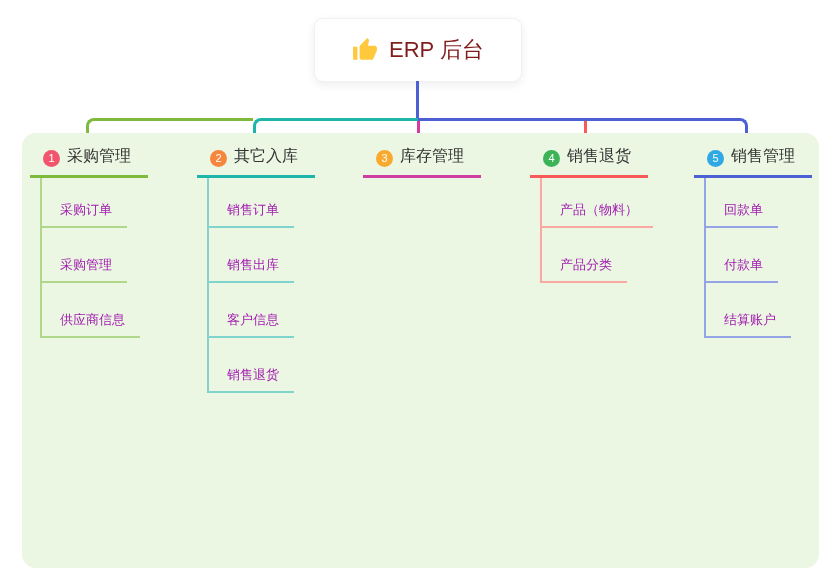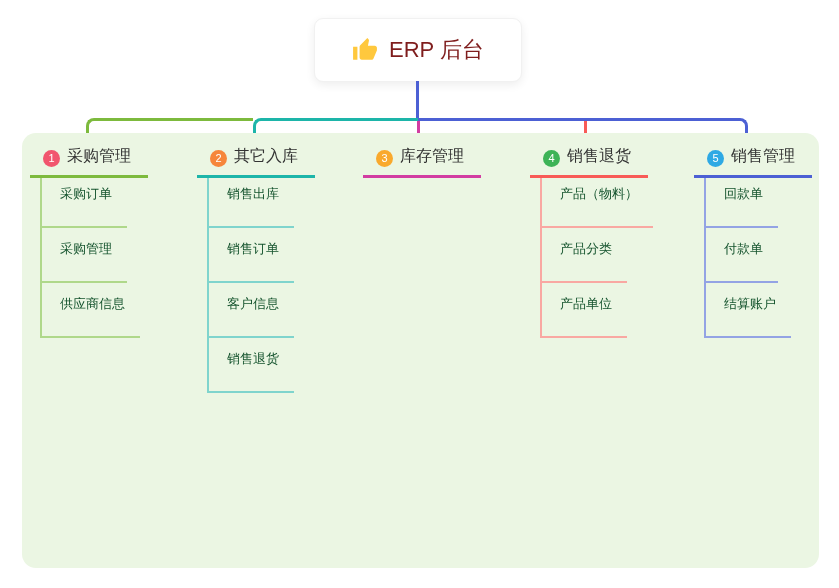--- a/index.html
+++ b/index.html
@@ -48,23 +48,23 @@
     width:17px;height:17px;border-radius:50%;background:var(--badge);
     color:#fff;font-size:11px;line-height:17px;text-align:center;flex:0 0 17px;
   }
   .branch-items{
     margin:0 0 0 10px;padding:0;list-style:none;
     border-left:2px solid var(--lc);
   }
   .branch-items li{
     height:55px;box-sizing:border-box;width:fit-content;
     display:flex;align-items:flex-end;
-    padding:0 15px 23px 18px;
+    padding:0 15px 7px 18px;
     border-bottom:2px solid var(--lc);
-    font-size:13px;color:#14532d;white-space:nowrap;
+    font-size:13px;color:#a21caf;white-space:nowrap;
   }
   .branch-items li:first-child{height:50px;}
 </style>
 </head>
 <body>
 
 <div class="canvas">
 
   <div class="root-card">
     <svg width="26" height="26" viewBox="0 0 24 24" aria-hidden="true">
@@ -91,41 +91,40 @@
           <li>采购管理</li>
           <li>供应商信息</li>
         </ul>
   </div>
       <div class="branch b2" style="--c: #1DB5A9; --lc: #7FD4CD; --badge: #F6863B;">
     <div class="branch-head">
       <span class="badge">2</span>
       <span>其它入库</span>
     </div>
     <ul class="branch-items">
+          <li>销售订单</li>
           <li>销售出库</li>
-          <li>销售订单</li>
           <li>客户信息</li>
           <li>销售退货</li>
         </ul>
   </div>
       <div class="branch b3" style="--c: #D23DA2; --lc: #EE8FC5; --badge: #F9A92D;">
     <div class="branch-head">
       <span class="badge">3</span>
       <span>库存管理</span>
     </div>
   </div>
       <div class="branch b4" style="--c: #F85B57; --lc: #F9A8A2; --badge: #3DB357;">
     <div class="branch-head">
       <span class="badge">4</span>
       <span>销售退货</span>
     </div>
     <ul class="branch-items">
           <li>产品（物料）</li>
           <li>产品分类</li>
-          <li>产品单位</li>
         </ul>
   </div>
       <div class="branch b5" style="--c: #4C60D4; --lc: #93A3E4; --badge: #2EA9E4;">
     <div class="branch-head">
       <span class="badge">5</span>
       <span>销售管理</span>
     </div>
     <ul class="branch-items">
           <li>回款单</li>
           <li>付款单</li>

